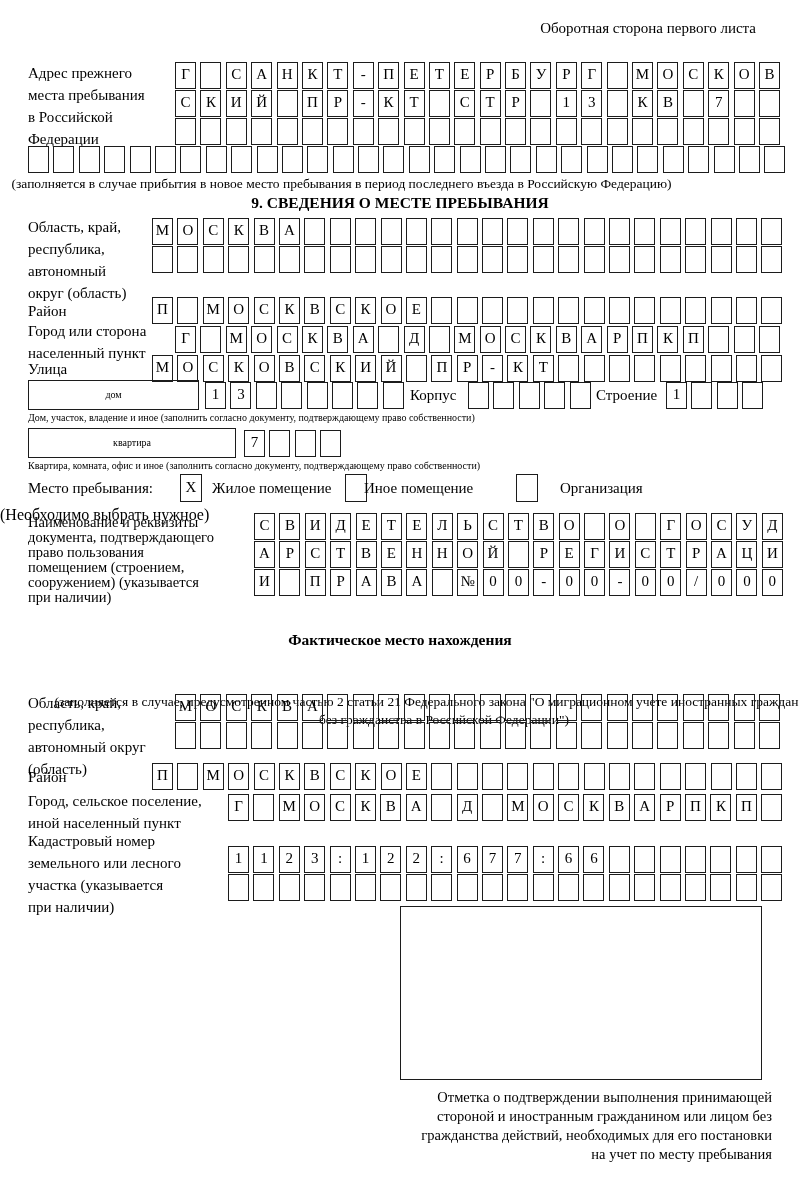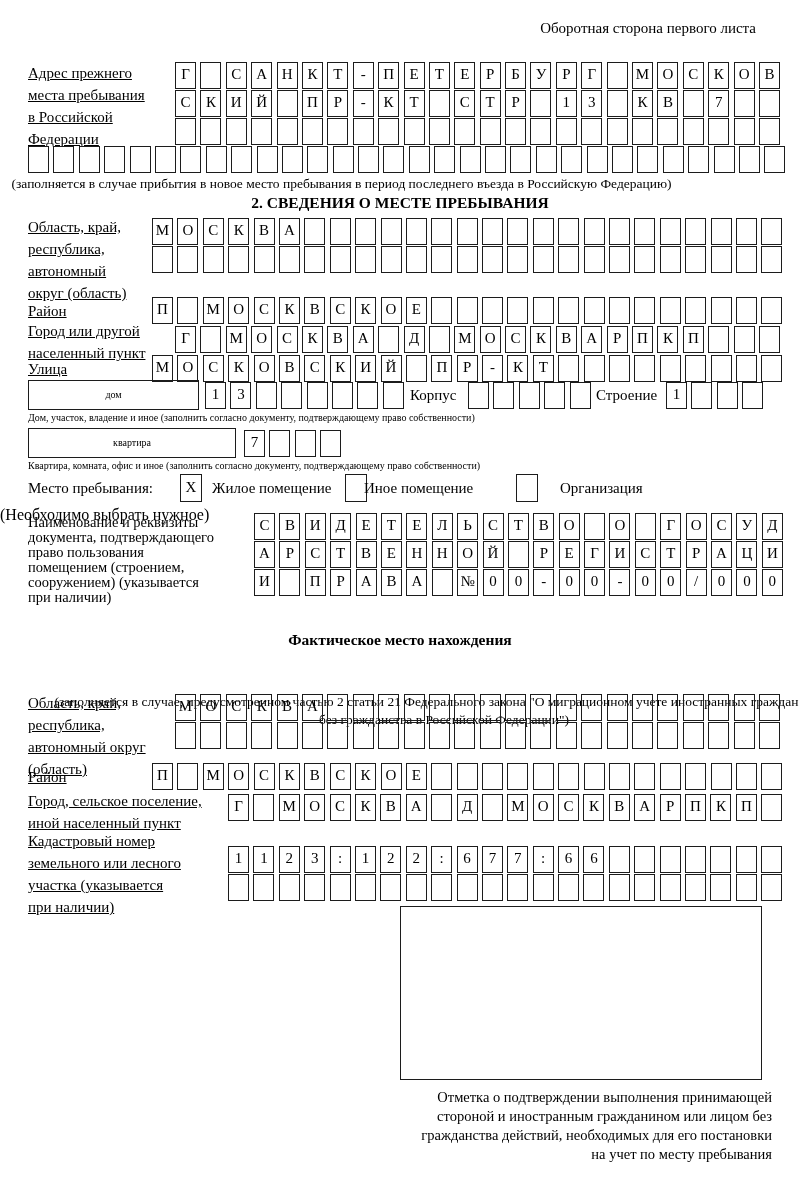--- a/index.html
+++ b/index.html
@@ -1,21 +1,21 @@
 <!DOCTYPE html>
 <html lang="ru"><head>
 <meta charset="utf-8">
 <style>
   html,body{margin:0;padding:0;background:#fff;}
   #page{
     position:relative; width:800px; height:1180px; background:#ffffff;
     font-family:"Liberation Serif", serif; color:#000; overflow:hidden;
   }
   .abs{position:absolute;}
-  .lbl{font-size:15px; line-height:22px; white-space:pre-line;text-decoration:underline;}
+  .lbl{font-size:15px; line-height:22px; white-space:pre-line;}
   .lbl-sm{font-size:14.5px; line-height:15px; white-space:pre-line;}
   .caption{font-size:13.5px; text-align:center; width:683px; left:0;}
   .caption-left{font-size:10px; left:28px;}
   .title{font-weight:bold; font-size:15.5px; text-align:center; width:800px; left:0;}
   .cellrow{display:flex; gap:4.4px;}
   .cell{
     box-sizing:border-box; width:21px; height:27px; flex:0 0 21px;
     border:1.5px solid #1c1c1c; font-size:15px; line-height:23px; text-align:center;
     overflow:hidden;
   }
@@ -148,21 +148,21 @@
       <div class="cell"></div>
       <div class="cell"></div>
       <div class="cell"></div>
       <div class="cell"></div>
       <div class="cell"></div>
       <div class="cell"></div>
       <div class="cell"></div>
     </div>
   <div class="abs caption" style="top:176px;">(заполняется в случае прибытия в новое место пребывания в период последнего въезда в Российскую Федерацию)</div>
 
-  <div class="abs title" style="top:194px;">2. СВЕДЕНИЯ О МЕСТЕ ПРЕБЫВАНИЯ</div>
+  <div class="abs title" style="top:194px;">9. СВЕДЕНИЯ О МЕСТЕ ПРЕБЫВАНИЯ</div>
 
   <div class="abs lbl" style="top:216px; left:28px; width:125px;">Область, край,
 республика,
 автономный
 округ (область)</div>
   <div class="abs cellrow" style="top:218px; left:152px;">
       <div class="cell">М</div>
       <div class="cell">О</div>
       <div class="cell">С</div>
       <div class="cell">К</div>
@@ -238,21 +238,21 @@
       <div class="cell"></div>
       <div class="cell"></div>
       <div class="cell"></div>
       <div class="cell"></div>
       <div class="cell"></div>
       <div class="cell"></div>
       <div class="cell"></div>
       <div class="cell"></div>
     </div>
 
-  <div class="abs lbl" style="top:320px; left:28px; width:145px;">Город или другой
+  <div class="abs lbl" style="top:320px; left:28px; width:145px;">Город или сторона
 населенный пункт</div>
   <div class="abs cellrow" style="top:326px; left:175px;">
       <div class="cell">Г</div>
       <div class="cell"></div>
       <div class="cell">М</div>
       <div class="cell">О</div>
       <div class="cell">С</div>
       <div class="cell">К</div>
       <div class="cell">В</div>
       <div class="cell">А</div>

